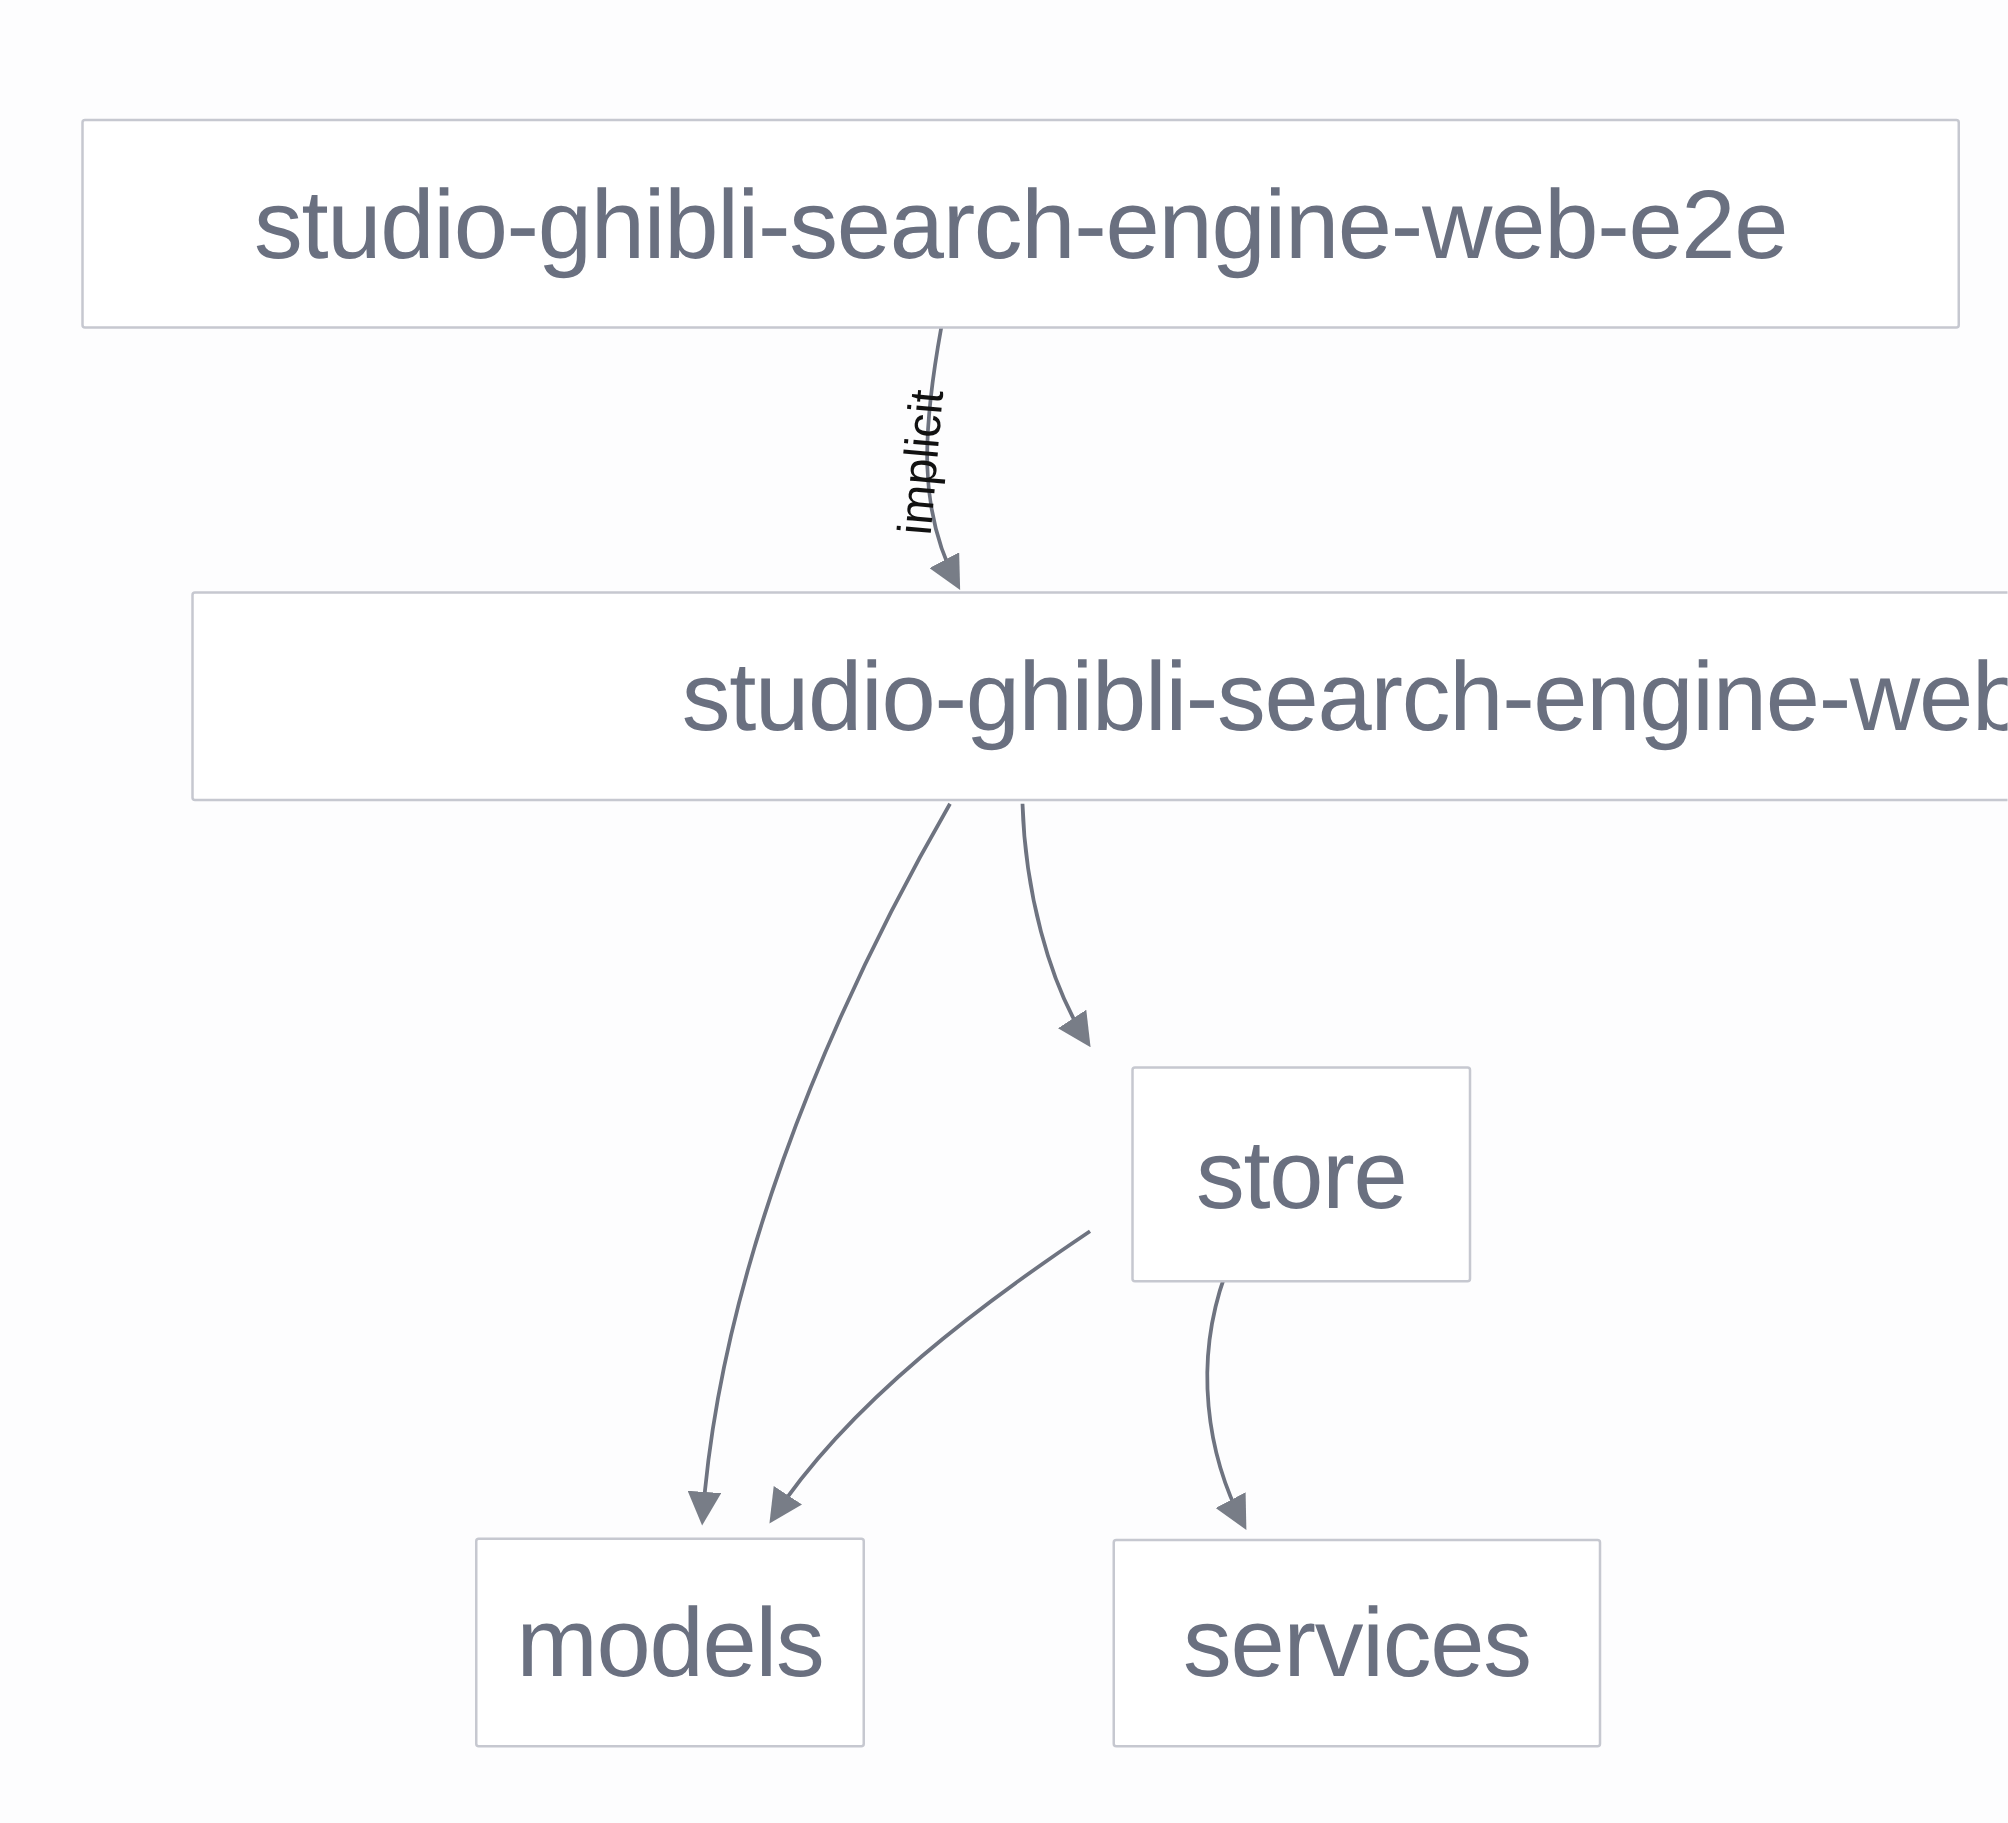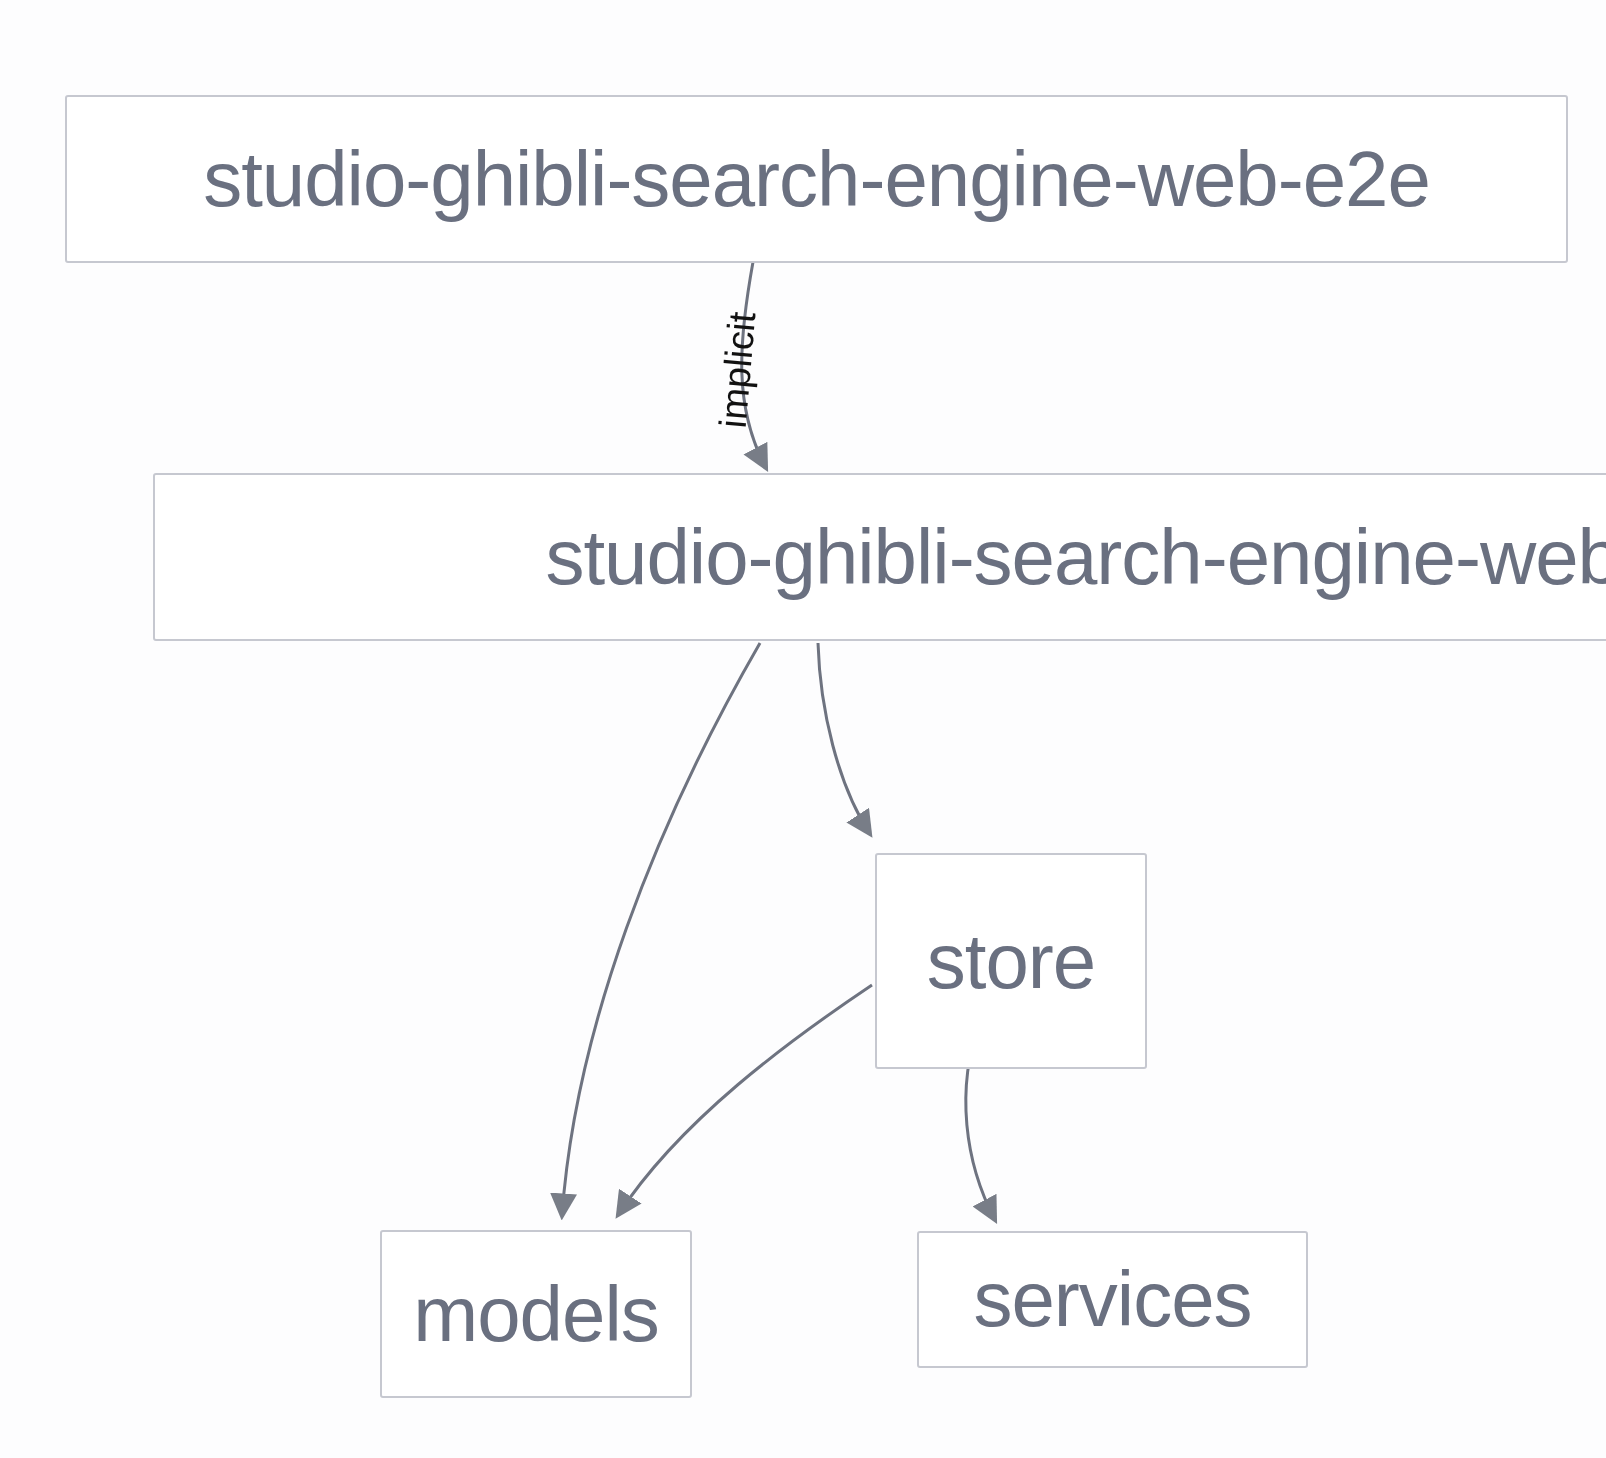--- a/index.html
+++ b/index.html
@@ -42,23 +42,23 @@
     align-items: center;
     justify-content: center;
     color: var(--node-text);
     font-size: 78px;
     letter-spacing: -1px;
     white-space: nowrap;
     cursor: pointer;
   }
   .node-e2e      { left: 65px;  top: 95px;   width: 1503px; height: 168px; }
   .node-web      { left: 153px; top: 473px;  width: 1469px; height: 168px; justify-content: flex-end; }
-  .node-store    { left: 875px; top: 853px;  width: 272px;  height: 216px; }
+  .node-store    { left: 905px; top: 853px;  width: 272px;  height: 173px; }
   .node-models   { left: 380px; top: 1230px; width: 312px;  height: 168px; }
-  .node-services { left: 917px; top: 1231px; width: 391px;  height: 137px; }
+  .node-services { left: 890px; top: 1231px; width: 391px;  height: 167px; }
   .edge-label {
     position: absolute;
     left: 738px; top: 370px;
     transform: translate(-50%, -50%) rotate(-85deg);
     transform-origin: center center;
     color: var(--edge-label-text);
     font-size: 38px;
     letter-spacing: 0px;
     white-space: nowrap;
   }

